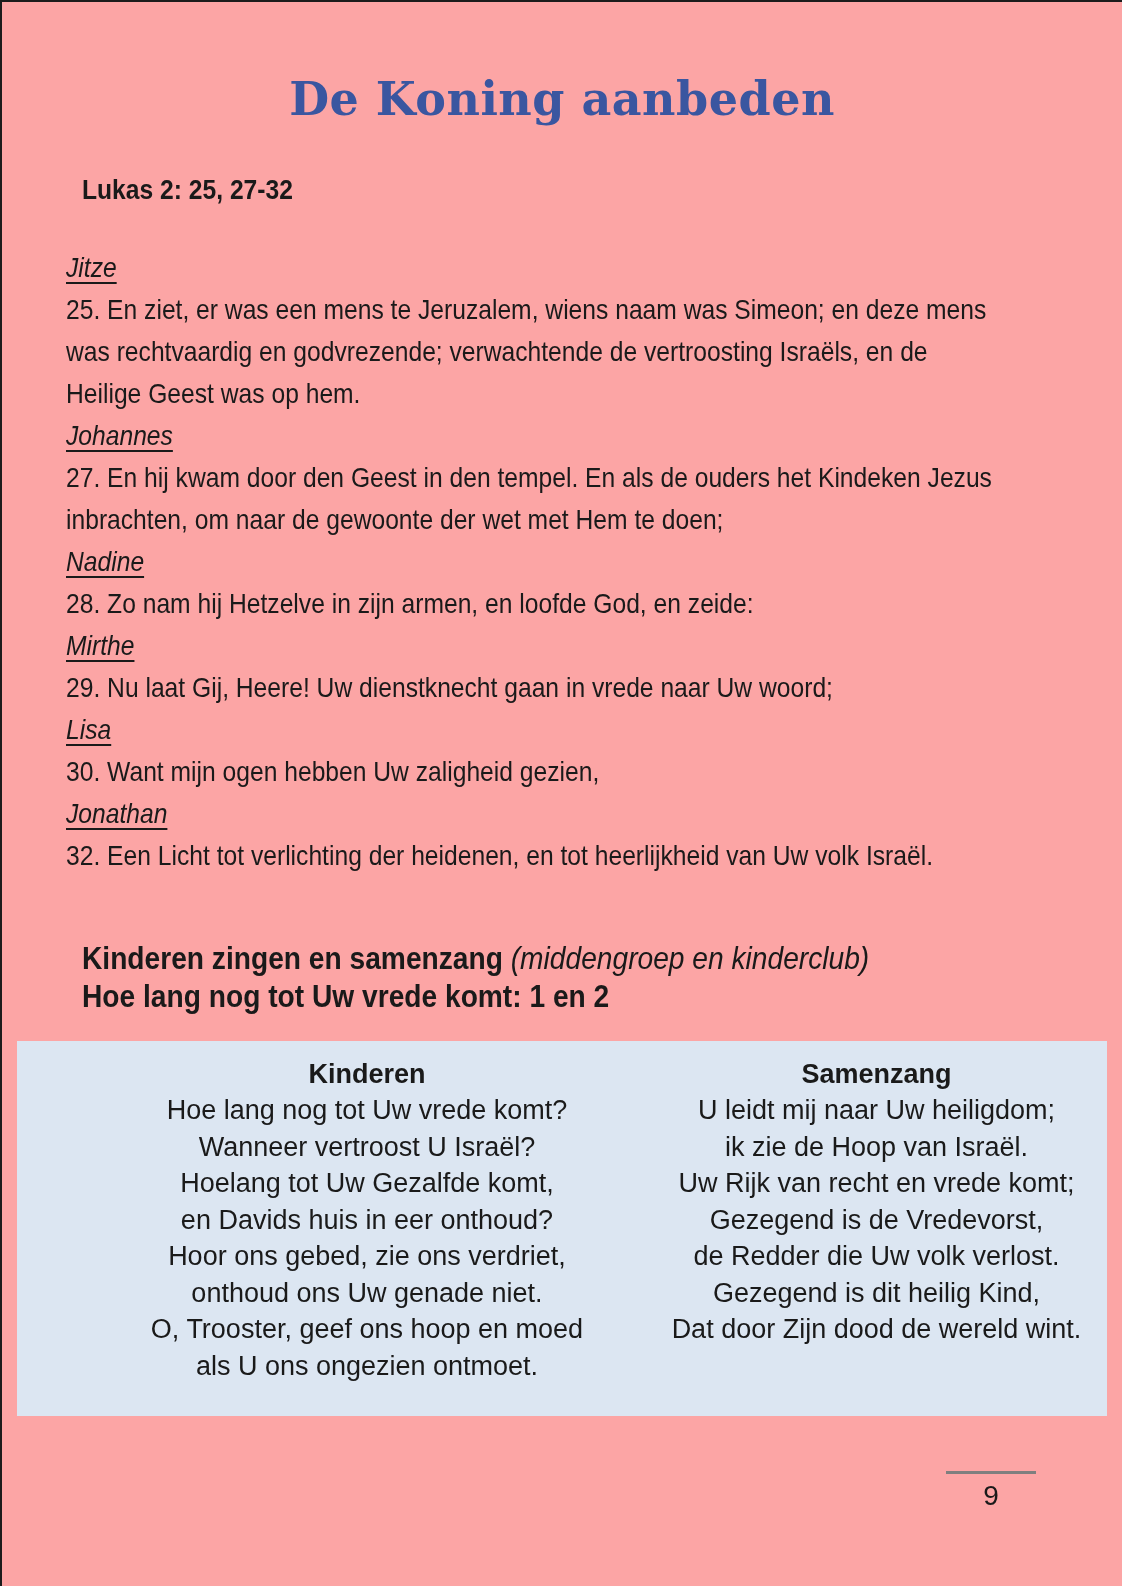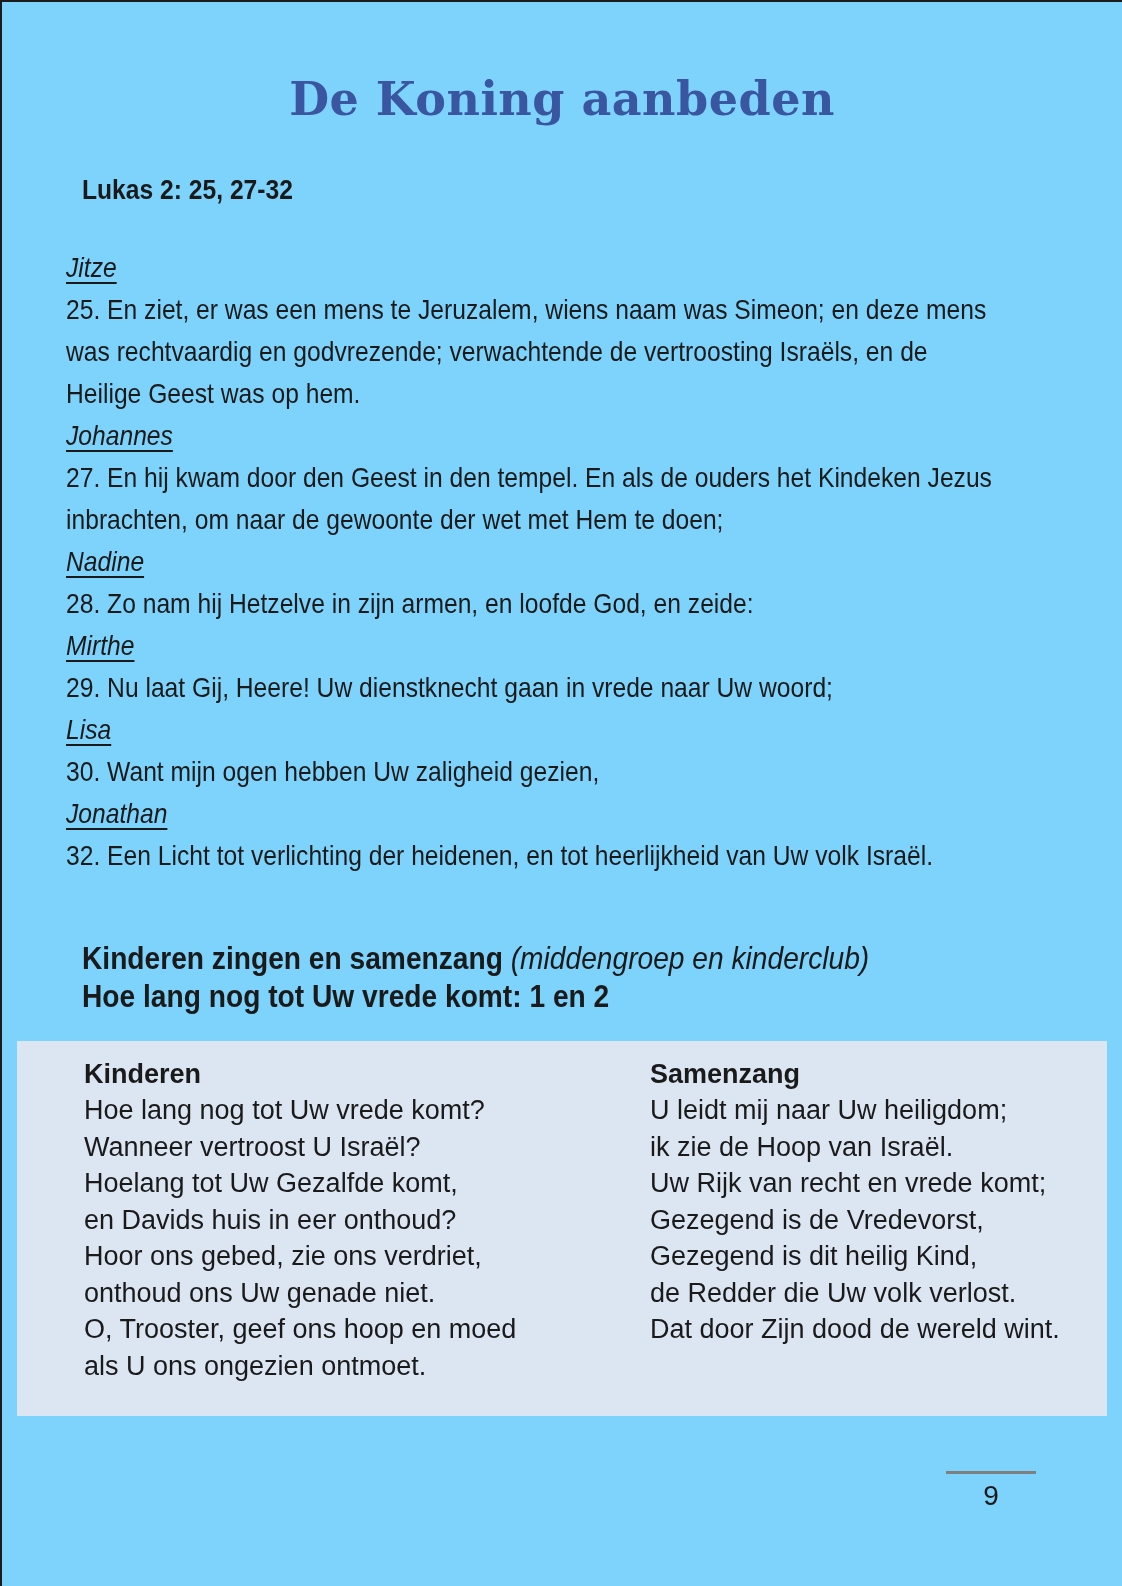--- a/index.html
+++ b/index.html
@@ -3,21 +3,21 @@
 <meta charset="utf-8">
 <style>
   * { margin: 0; padding: 0; box-sizing: border-box; }
   html, body { background: #ffffff; }
   body { font-family: "Liberation Sans", sans-serif; color: #1a1a1a; }
 
   .page {
     position: relative;
     width: 1122px;
     height: 1586px;
-    background: #7dd3fc;
+    background: #fca5a5;
     border-top: 2px solid #1c1c1c;
     border-left: 2px solid #1c1c1c;
     overflow: hidden;
   }
 
   
   .title {
     margin-top: 72px;
     text-align: center;
     font-family: "DejaVu Serif", "Liberation Serif", serif;
@@ -64,20 +64,21 @@
   .song-heading .italic-part {
     font-weight: 400;
     font-style: italic;
   }
 
   .song-box {
     margin: 26px 0 12px 15px;
     width: 1090px;
     padding: 15px 4px 32px 67px;
     display: flex;
+    text-align: center;
   }
   .song-col { font-size: 27px; line-height: 36.5px; }
   .song-col.left { width: 566px; flex: 0 0 566px; }
   .song-col.right { flex: 1; }
   .song-col-header { font-weight: 700; }
   .song-line { display: block; }
 
   .footer {
     position: absolute;
     right: 86px;
@@ -158,22 +159,22 @@
       <span class="song-line">O, Trooster, geef ons hoop en moed</span>
       <span class="song-line">als U ons ongezien ontmoet.</span>
     </div>
 
     <div class="song-col right">
       <div class="song-col-header">Samenzang</div>
       <span class="song-line">U leidt mij naar Uw heiligdom;</span>
       <span class="song-line">ik zie de Hoop van Israël.</span>
       <span class="song-line">Uw Rijk van recht en vrede komt;</span>
       <span class="song-line">Gezegend is de Vredevorst,</span>
+      <span class="song-line">de Redder die Uw volk verlost.</span>
       <span class="song-line">Gezegend is dit heilig Kind,</span>
-      <span class="song-line">de Redder die Uw volk verlost.</span>
       <span class="song-line">Dat door Zijn dood de wereld wint.</span>
     </div>
 
   </div>
 
   <div class="footer">
     <div class="footer-rule"></div>
     <div class="page-number">9</div>
   </div>
 

